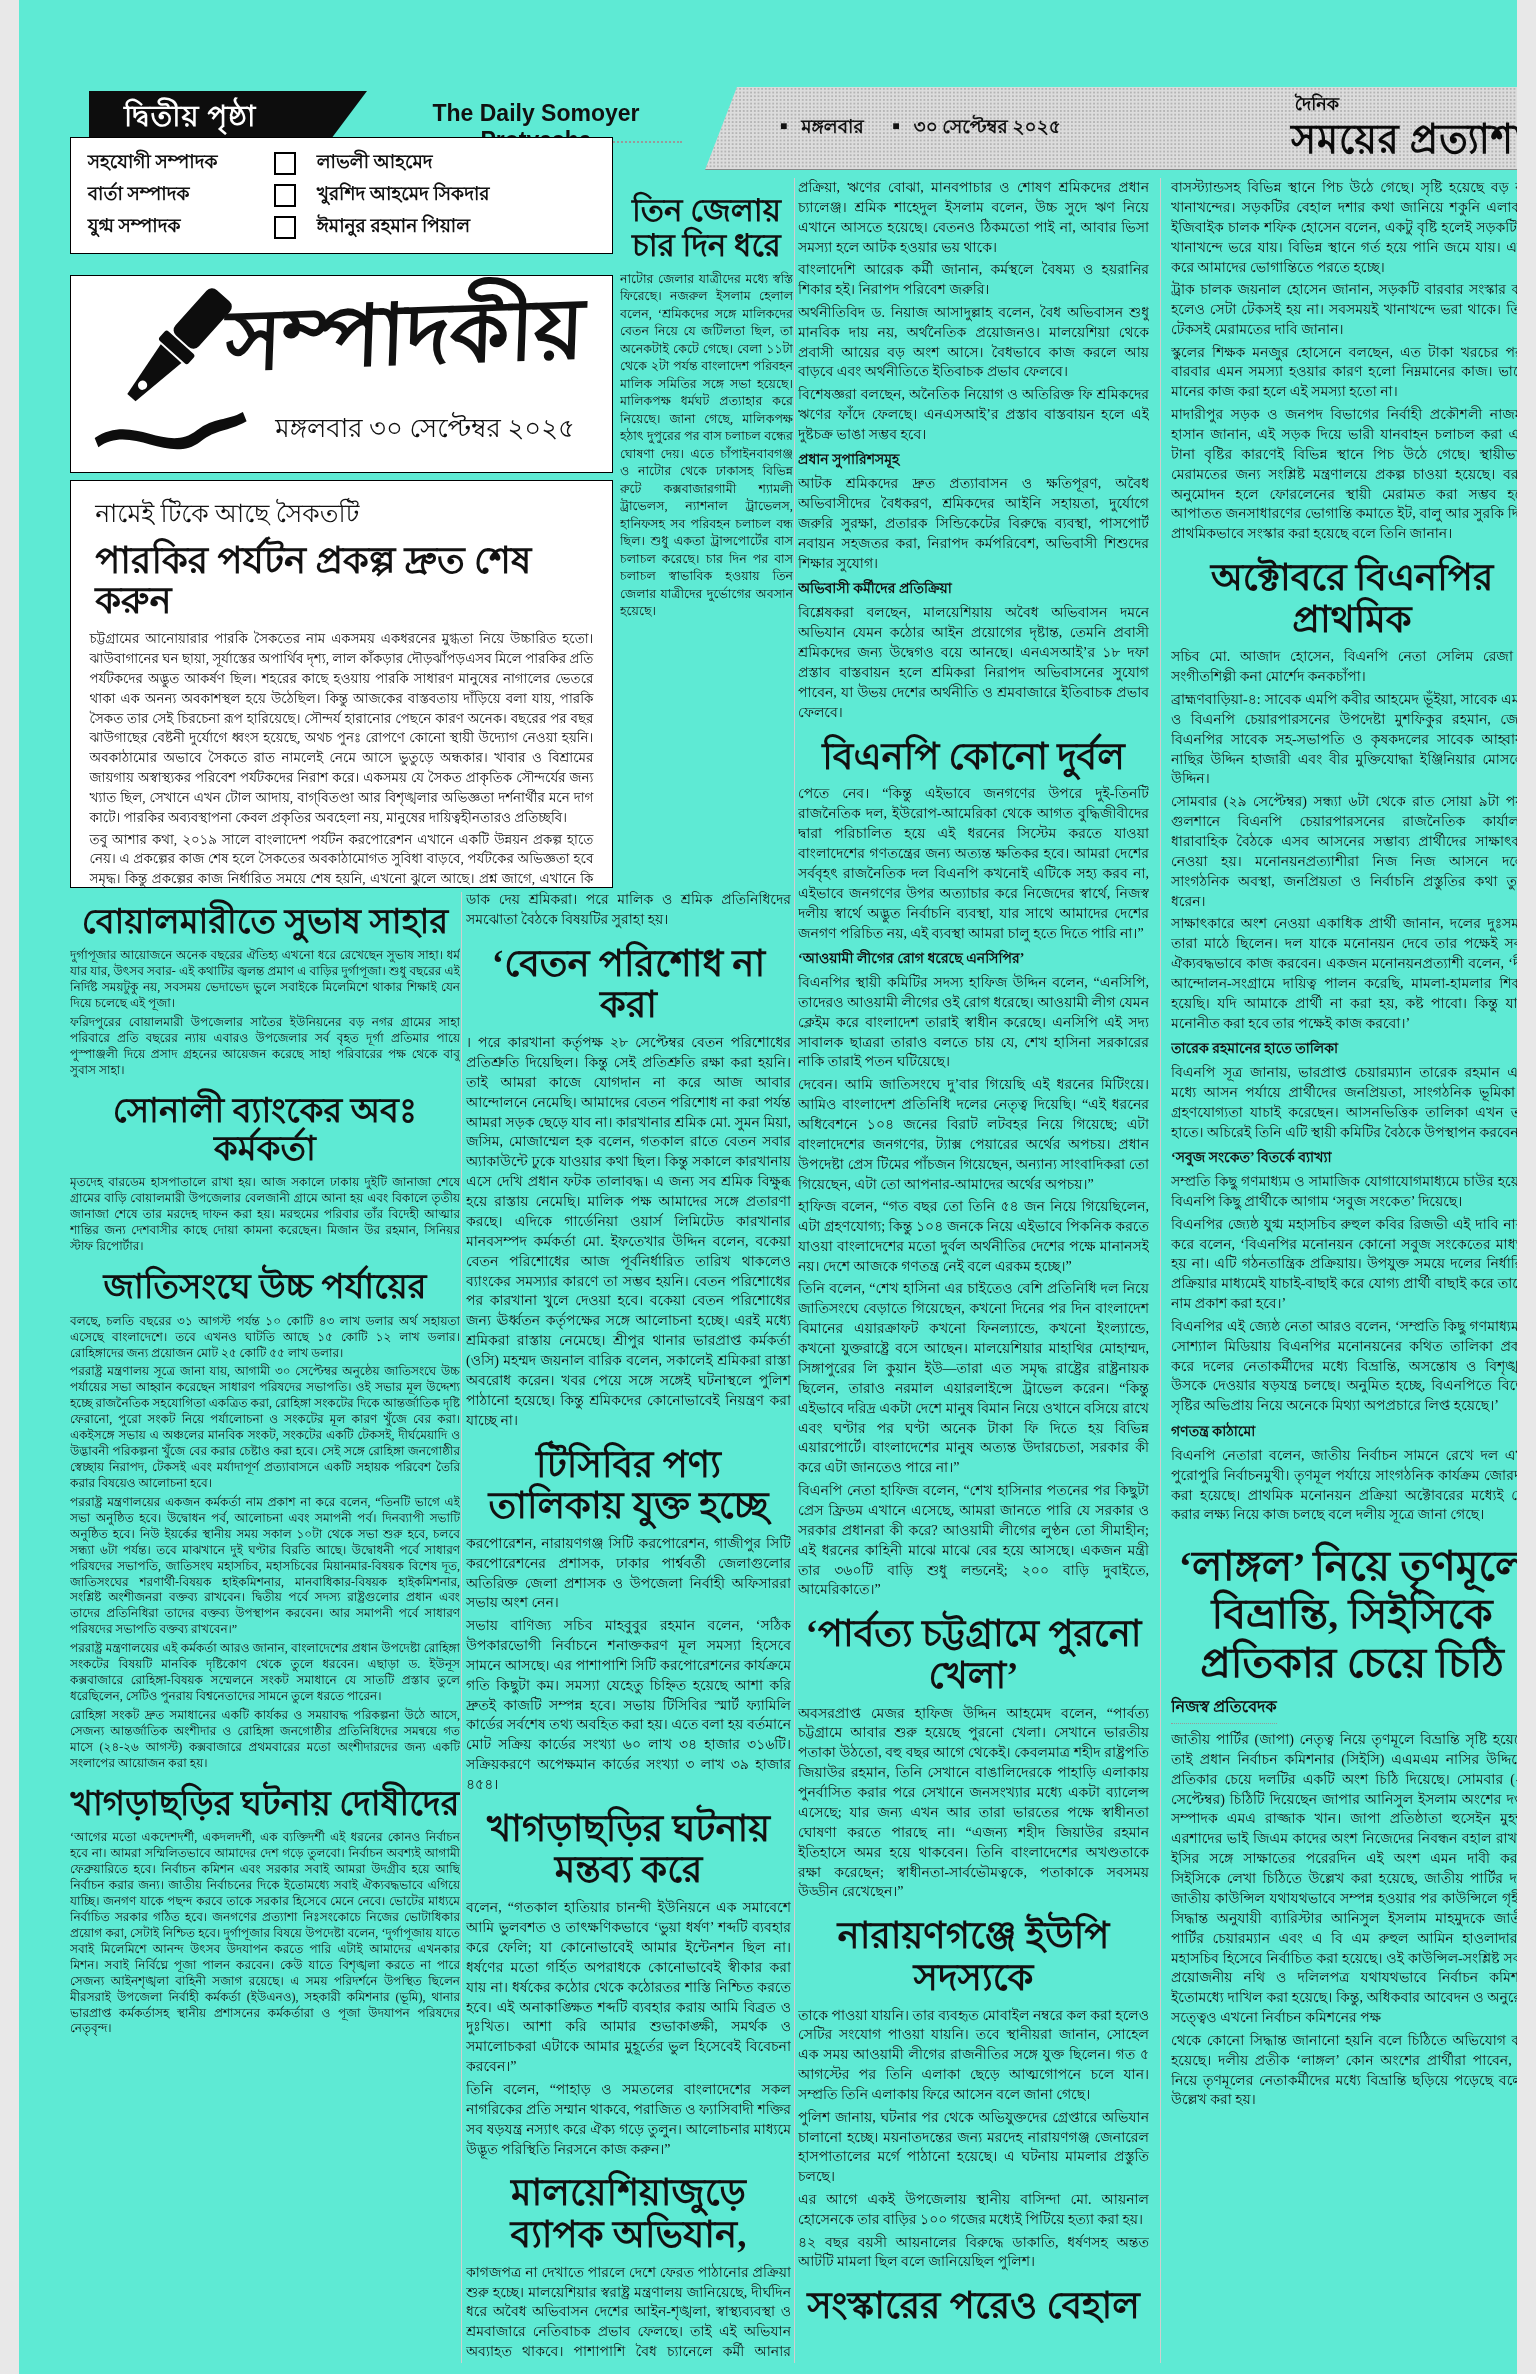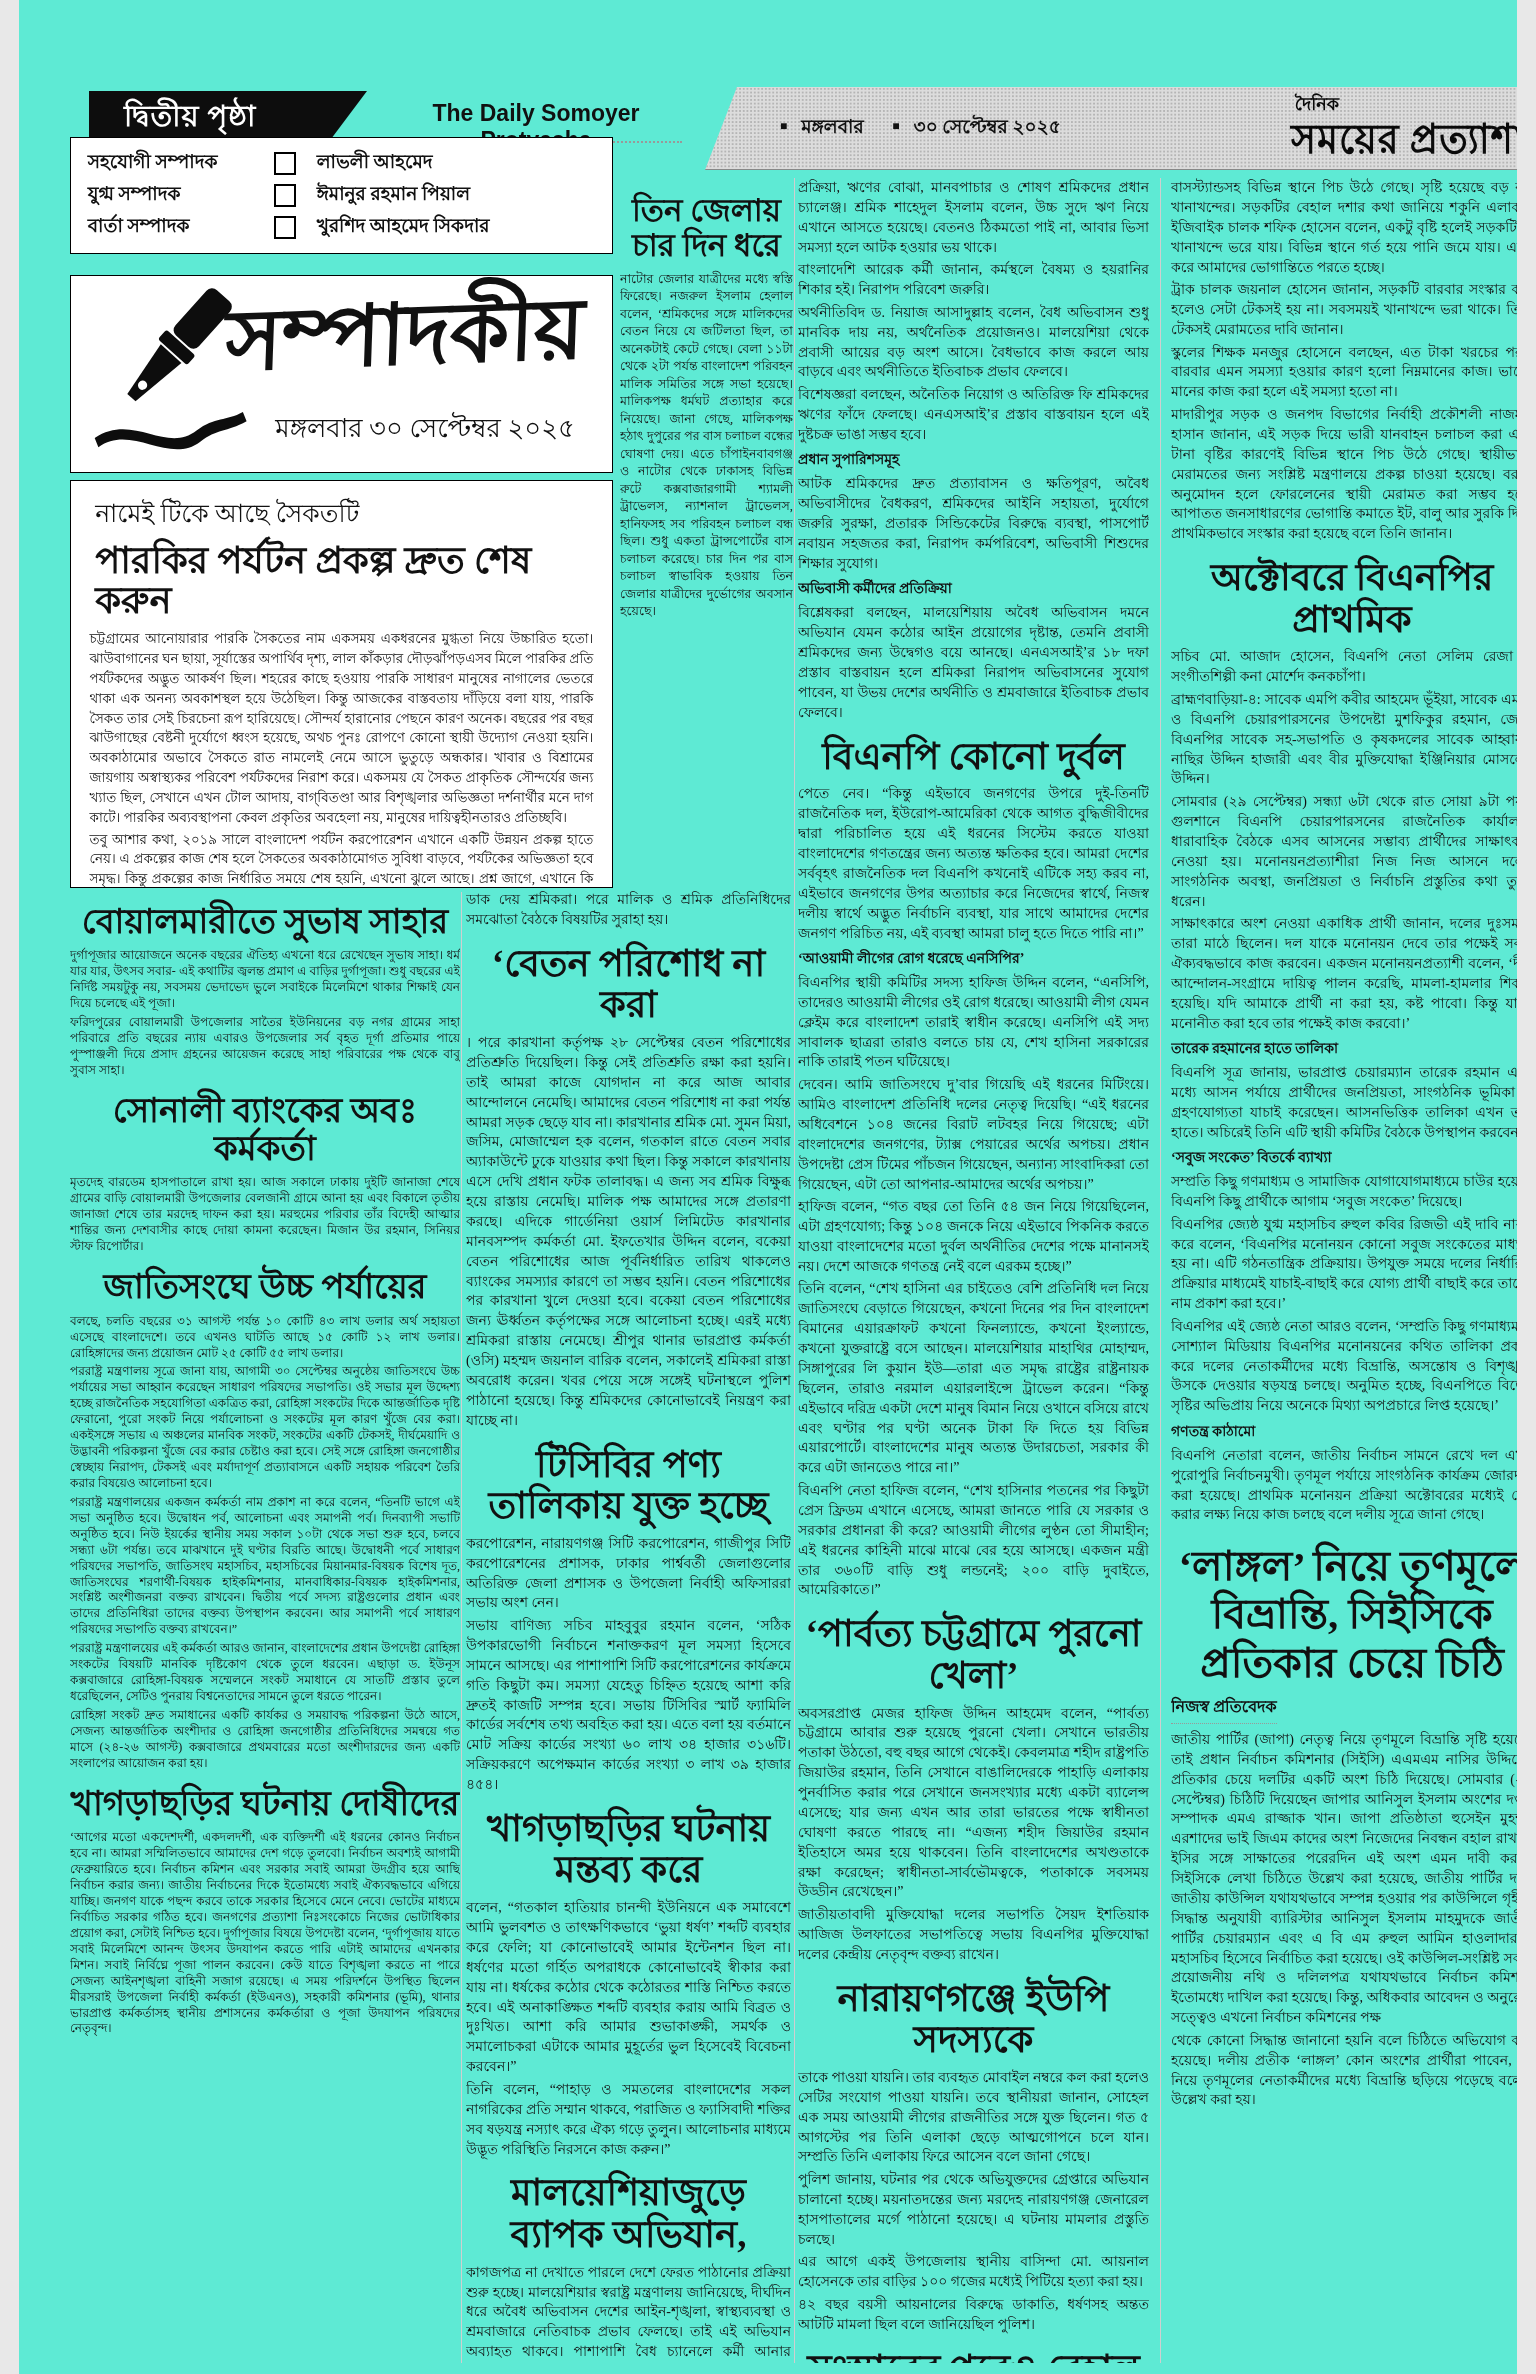--- a/index.html
+++ b/index.html
@@ -99,28 +99,28 @@
   </div>
   <div class="hdr-dotted"></div>
 
   <div class="box" id="staff-box">
     <div class="staff-row">
       <span class="staff-role">সহযোগী সম্পাদক</span>
       <span class="cbx"></span>
       <span>লাভলী আহমেদ</span>
     </div>
     <div class="staff-row">
+      <span class="staff-role">বার্তা সম্পাদক</span>
+      <span class="cbx"></span>
+      <span>খুরশিদ আহমেদ সিকদার</span>
+    </div>
+    <div class="staff-row">
       <span class="staff-role">যুগ্ম সম্পাদক</span>
       <span class="cbx"></span>
       <span>ঈমানুর রহমান পিয়াল</span>
-    </div>
-    <div class="staff-row">
-      <span class="staff-role">বার্তা সম্পাদক</span>
-      <span class="cbx"></span>
-      <span>খুরশিদ আহমেদ সিকদার</span>
     </div>
   </div>
 
   <div class="box" id="masthead-box">
     <svg class="pen-svg" width="176" height="186" viewBox="0 0 190 200">
       <g fill="#0d0d0d">
         <g transform="rotate(42 95 80)">
           <rect x="80" y="-10" width="34" height="66" rx="8"></rect>
           <rect x="76" y="58" width="42" height="14" rx="3"></rect>
           <path d="M82 74 L112 74 L103 138 L91 138 Z"></path>
@@ -186,21 +186,20 @@
       <div class="blk-h1">বিএনপি কোনো দুর্বল</div>
       <div class="blk-p">পেতে নেব। “কিন্তু এইভাবে জনগণের উপরে দুই-তিনটি রাজনৈতিক দল, ইউরোপ-আমেরিকা থেকে আগত বুদ্ধিজীবীদের দ্বারা পরিচালিত হয়ে এই ধরনের সিস্টেম করতে যাওয়া বাংলাদেশের গণতন্ত্রের জন্য অত্যন্ত ক্ষতিকর হবে। আমরা দেশের সর্ববৃহৎ রাজনৈতিক দল বিএনপি কখনোই এটিকে সহ্য করব না, এইভাবে জনগণের উপর অত্যাচার করে নিজেদের স্বার্থে, নিজস্ব দলীয় স্বার্থে অদ্ভুত নির্বাচনি ব্যবস্থা, যার সাথে আমাদের দেশের জনগণ পরিচিত নয়, এই ব্যবস্থা আমরা চালু হতে দিতে পারি না।”</div>
       <div class="blk-sub">‘আওয়ামী লীগের রোগ ধরেছে এনসিপির’</div>
       <div class="blk-p">বিএনপির স্থায়ী কমিটির সদস্য হাফিজ উদ্দিন বলেন, “এনসিপি, তাদেরও আওয়ামী লীগের ওই রোগ ধরেছে। আওয়ামী লীগ যেমন ক্লেইম করে বাংলাদেশ তারাই স্বাধীন করেছে। এনসিপি এই সদ্য সাবালক ছাত্ররা তারাও বলতে চায় যে, শেখ হাসিনা সরকারের নাকি তারাই পতন ঘটিয়েছে।</div>
       <div class="blk-p">দেবেন। আমি জাতিসংঘে দু’বার গিয়েছি এই ধরনের মিটিংয়ে। আমিও বাংলাদেশ প্রতিনিধি দলের নেতৃত্ব দিয়েছি। “এই ধরনের অধিবেশনে ১০৪ জনের বিরাট লটবহর নিয়ে গিয়েছে; এটা বাংলাদেশের জনগণের, ট্যাক্স পেয়ারের অর্থের অপচয়। প্রধান উপদেষ্টা প্রেস টিমের পাঁচজন গিয়েছেন, অন্যান্য সাংবাদিকরা তো গিয়েছেন, এটা তো আপনার-আমাদের অর্থের অপচয়।”</div>
       <div class="blk-p">হাফিজ বলেন, “গত বছর তো তিনি ৫৪ জন নিয়ে গিয়েছিলেন, এটা গ্রহণযোগ্য; কিন্তু ১০৪ জনকে নিয়ে এইভাবে পিকনিক করতে যাওয়া বাংলাদেশের মতো দুর্বল অর্থনীতির দেশের পক্ষে মানানসই নয়। দেশে আজকে গণতন্ত্র নেই বলে এরকম হচ্ছে।”</div>
       <div class="blk-p">তিনি বলেন, “শেখ হাসিনা এর চাইতেও বেশি প্রতিনিধি দল নিয়ে জাতিসংঘে বেড়াতে গিয়েছেন, কখনো দিনের পর দিন বাংলাদেশ বিমানের এয়ারক্রাফট কখনো ফিনল্যান্ডে, কখনো ইংল্যান্ডে, কখনো যুক্তরাষ্ট্রে বসে আছেন। মালয়েশিয়ার মাহাথির মোহাম্মদ, সিঙ্গাপুরের লি কুয়ান ইউ—তারা এত সমৃদ্ধ রাষ্ট্রের রাষ্ট্রনায়ক ছিলেন, তারাও নরমাল এয়ারলাইন্সে ট্রাভেল করেন। “কিন্তু এইভাবে দরিদ্র একটা দেশে মানুষ বিমান নিয়ে ওখানে বসিয়ে রাখে এবং ঘণ্টার পর ঘণ্টা অনেক টাকা ফি দিতে হয় বিভিন্ন এয়ারপোর্টে। বাংলাদেশের মানুষ অত্যন্ত উদারচেতা, সরকার কী করে এটা জানতেও পারে না।”</div>
       <div class="blk-p">বিএনপি নেতা হাফিজ বলেন, “শেখ হাসিনার পতনের পর কিছুটা প্রেস ফ্রিডম এখানে এসেছে, আমরা জানতে পারি যে সরকার ও সরকার প্রধানরা কী করে? আওয়ামী লীগের লুণ্ঠন তো সীমাহীন; এই ধরনের কাহিনী মাঝে মাঝে বের হয়ে আসছে। একজন মন্ত্রী তার ৩৬০টি বাড়ি শুধু লন্ডনেই; ২০০ বাড়ি দুবাইতে, আমেরিকাতে।”</div>
       <div class="blk-h1">‘পার্বত্য চট্টগ্রামে পুরনো খেলা’</div>
       <div class="blk-p">অবসরপ্রাপ্ত মেজর হাফিজ উদ্দিন আহমেদ বলেন, “পার্বত্য চট্টগ্রামে আবার শুরু হয়েছে পুরনো খেলা। সেখানে ভারতীয় পতাকা উঠতো, বহু বছর আগে থেকেই। কেবলমাত্র শহীদ রাষ্ট্রপতি জিয়াউর রহমান, তিনি সেখানে বাঙালিদেরকে পাহাড়ি এলাকায় পুনর্বাসিত করার পরে সেখানে জনসংখ্যার মধ্যে একটা ব্যালেন্স এসেছে; যার জন্য এখন আর তারা ভারতের পক্ষে স্বাধীনতা ঘোষণা করতে পারছে না। “এজন্য শহীদ জিয়াউর রহমান ইতিহাসে অমর হয়ে থাকবেন। তিনি বাংলাদেশের অখণ্ডতাকে রক্ষা করেছেন; স্বাধীনতা-সার্বভৌমত্বকে, পতাকাকে সবসময় উড্ডীন রেখেছেন।”</div>
-      <div class="blk-p">জাতীয়তাবাদী মুক্তিযোদ্ধা দলের সভাপতি সৈয়দ ইশতিয়াক আজিজ উলফাতের সভাপতিত্বে সভায় বিএনপির মুক্তিযোদ্ধা দলের কেন্দ্রীয় নেতৃবৃন্দ বক্তব্য রাখেন।</div>
       <div class="blk-h1">নারায়ণগঞ্জে ইউপি সদস্যকে</div>
       <div class="blk-p">তাকে পাওয়া যায়নি। তার ব্যবহৃত মোবাইল নম্বরে কল করা হলেও সেটির সংযোগ পাওয়া যায়নি। তবে স্থানীয়রা জানান, সোহেল এক সময় আওয়ামী লীগের রাজনীতির সঙ্গে যুক্ত ছিলেন। গত ৫ আগস্টের পর তিনি এলাকা ছেড়ে আত্মগোপনে চলে যান। সম্প্রতি তিনি এলাকায় ফিরে আসেন বলে জানা গেছে।</div>
       <div class="blk-p">পুলিশ জানায়, ঘটনার পর থেকে অভিযুক্তদের গ্রেপ্তারে অভিযান চালানো হচ্ছে। ময়নাতদন্তের জন্য মরদেহ নারায়ণগঞ্জ জেনারেল হাসপাতালের মর্গে পাঠানো হয়েছে। এ ঘটনায় মামলার প্রস্তুতি চলছে।</div>
       <div class="blk-p">এর আগে একই উপজেলায় স্থানীয় বাসিন্দা মো. আয়নাল হোসেনকে তার বাড়ির ১০০ গজের মধ্যেই পিটিয়ে হত্যা করা হয়।</div>
       <div class="blk-p">৪২ বছর বয়সী আয়নালের বিরুদ্ধে ডাকাতি, ধর্ষণসহ অন্তত আটটি মামলা ছিল বলে জানিয়েছিল পুলিশ।</div>
       <div class="blk-h1">সংস্কারের পরেও বেহাল</div>
     </div>
   <div class="col" id="col-right"><div class="blk-p">বাসস্ট্যান্ডসহ বিভিন্ন স্থানে পিচ উঠে গেছে। সৃষ্টি হয়েছে বড় বড় খানাখন্দের। সড়কটির বেহাল দশার কথা জানিয়ে শকুনি এলাকার ইজিবাইক চালক শফিক হোসেন বলেন, একটু বৃষ্টি হলেই সড়কটিতে খানাখন্দে ভরে যায়। বিভিন্ন স্থানে গর্ত হয়ে পানি জমে যায়। এতে করে আমাদের ভোগান্তিতে পরতে হচ্ছে।</div><div class="blk-p">ট্রাক চালক জয়নাল হোসেন জানান, সড়কটি বারবার সংস্কার করা হলেও সেটা টেকসই হয় না। সবসময়ই খানাখন্দে ভরা থাকে। তিনি টেকসই মেরামতের দাবি জানান।</div><div class="blk-p">স্কুলের শিক্ষক মনজুর হোসেনে বলছেন, এত টাকা খরচের পরও বারবার এমন সমস্যা হওয়ার কারণ হলো নিম্নমানের কাজ। ভালো মানের কাজ করা হলে এই সমস্যা হতো না।</div><div class="blk-p">মাদারীপুর সড়ক ও জনপদ বিভাগের নির্বাহী প্রকৌশলী নাজমুল হাসান জানান, এই সড়ক দিয়ে ভারী যানবাহন চলাচল করা এবং টানা বৃষ্টির কারণেই বিভিন্ন স্থানে পিচ উঠে গেছে। স্থায়ীভাবে মেরামতের জন্য সংশ্লিষ্ট মন্ত্রণালয়ে প্রকল্প চাওয়া হয়েছে। বরাদ্দ অনুমোদন হলে ফোরলেনের স্থায়ী মেরামত করা সম্ভব হবে। আপাতত জনসাধারণের ভোগান্তি কমাতে ইট, বালু আর সুরকি দিয়ে প্রাথমিকভাবে সংস্কার করা হয়েছে বলে তিনি জানান।</div><div class="blk-h1">অক্টোবরে বিএনপির প্রাথমিক</div><div class="blk-p">সচিব মো. আজাদ হোসেন, বিএনপি নেতা সেলিম রেজা ও সংগীতশিল্পী কনা মোর্শেদ কনকচাঁপা।</div><div class="blk-p">ব্রাহ্মণবাড়িয়া-৪: সাবেক এমপি কবীর আহমেদ ভূঁইয়া, সাবেক এমপি ও বিএনপি চেয়ারপারসনের উপদেষ্টা মুশফিকুর রহমান, জেলা বিএনপির সাবেক সহ-সভাপতি ও কৃষকদলের সাবেক আহ্বায়ক নাছির উদ্দিন হাজারী এবং বীর মুক্তিযোদ্ধা ইঞ্জিনিয়ার মোসলেম উদ্দিন।</div><div class="blk-p">সোমবার (২৯ সেপ্টেম্বর) সন্ধ্যা ৬টা থেকে রাত সোয়া ৯টা পর্যন্ত গুলশানে বিএনপি চেয়ারপারসনের রাজনৈতিক কার্যালয়ে ধারাবাহিক বৈঠকে এসব আসনের সম্ভাব্য প্রার্থীদের সাক্ষাৎকার নেওয়া হয়। মনোনয়নপ্রত্যাশীরা নিজ নিজ আসনে দলের সাংগঠনিক অবস্থা, জনপ্রিয়তা ও নির্বাচনি প্রস্তুতির কথা তুলে ধরেন।</div><div class="blk-p">সাক্ষাৎকারে অংশ নেওয়া একাধিক প্রার্থী জানান, দলের দুঃসময়ে তারা মাঠে ছিলেন। দল যাকে মনোনয়ন দেবে তার পক্ষেই সবাই ঐক্যবদ্ধভাবে কাজ করবেন। একজন মনোনয়নপ্রত্যাশী বলেন, ‘দীর্ঘ আন্দোলন-সংগ্রামে দায়িত্ব পালন করেছি, মামলা-হামলার শিকার হয়েছি। যদি আমাকে প্রার্থী না করা হয়, কষ্ট পাবো। কিন্তু যাকে মনোনীত করা হবে তার পক্ষেই কাজ করবো।’</div><div class="blk-sub">তারেক রহমানের হাতে তালিকা</div><div class="blk-p">বিএনপি সূত্র জানায়, ভারপ্রাপ্ত চেয়ারম্যান তারেক রহমান এরই মধ্যে আসন পর্যায়ে প্রার্থীদের জনপ্রিয়তা, সাংগঠনিক ভূমিকা ও গ্রহণযোগ্যতা যাচাই করেছেন। আসনভিত্তিক তালিকা এখন তার হাতে। অচিরেই তিনি এটি স্থায়ী কমিটির বৈঠকে উপস্থাপন করবেন।</div><div class="blk-sub">‘সবুজ সংকেত’ বিতর্কে ব্যাখ্যা</div><div class="blk-p">সম্প্রতি কিছু গণমাধ্যম ও সামাজিক যোগাযোগমাধ্যমে চাউর হয়েছে বিএনপি কিছু প্রার্থীকে আগাম ‘সবুজ সংকেত’ দিয়েছে।</div><div class="blk-p">বিএনপির জ্যেষ্ঠ যুগ্ম মহাসচিব রুহুল কবির রিজভী এই দাবি নাকচ করে বলেন, ‘বিএনপির মনোনয়ন কোনো সবুজ সংকেতের মাধ্যমে হয় না। এটি গঠনতান্ত্রিক প্রক্রিয়ায়। উপযুক্ত সময়ে দলের নির্ধারিত প্রক্রিয়ার মাধ্যমেই যাচাই-বাছাই করে যোগ্য প্রার্থী বাছাই করে তাদের নাম প্রকাশ করা হবে।’</div><div class="blk-p">বিএনপির এই জ্যেষ্ঠ নেতা আরও বলেন, ‘সম্প্রতি কিছু গণমাধ্যম ও সোশ্যাল মিডিয়ায় বিএনপির মনোনয়নের কথিত তালিকা প্রকাশ করে দলের নেতাকর্মীদের মধ্যে বিভ্রান্তি, অসন্তোষ ও বিশৃঙ্খলা উসকে দেওয়ার ষড়যন্ত্র চলছে। অনুমিত হচ্ছে, বিএনপিতে বিভেদ সৃষ্টির অভিপ্রায় নিয়ে অনেকে মিথ্যা অপপ্রচারে লিপ্ত হয়েছে।’</div><div class="blk-sub">গণতন্ত্র কাঠামো</div><div class="blk-p">বিএনপি নেতারা বলেন, জাতীয় নির্বাচন সামনে রেখে দল এখন পুরোপুরি নির্বাচনমুখী। তৃণমূল পর্যায়ে সাংগঠনিক কার্যক্রম জোরদার করা হয়েছে। প্রাথমিক মনোনয়ন প্রক্রিয়া অক্টোবরের মধ্যেই শেষ করার লক্ষ্য নিয়ে কাজ চলছে বলে দলীয় সূত্রে জানা গেছে।</div><div class="blk-h0">‘লাঙ্গল’ নিয়ে তৃণমূলে বিভ্রান্তি, সিইসিকে প্রতিকার চেয়ে চিঠি</div><div class="blk-byline">নিজস্ব প্রতিবেদক</div><div class="blk-p">জাতীয় পার্টির (জাপা) নেতৃত্ব নিয়ে তৃণমূলে বিভ্রান্তি সৃষ্টি হয়েছে। তাই প্রধান নির্বাচন কমিশনার (সিইসি) এএমএম নাসির উদ্দিনের প্রতিকার চেয়ে দলটির একটি অংশ চিঠি দিয়েছে। সোমবার (২৯ সেপ্টেম্বর) চিঠিটি দিয়েছেন জাপার আনিসুল ইসলাম অংশের দপ্তর সম্পাদক এমএ রাজ্জাক খান। জাপা প্রতিষ্ঠাতা হুসেইন মুহম্মদ এরশাদের ভাই জিএম কাদের অংশ নিজেদের নিবন্ধন বহাল রাখতে ইসির সঙ্গে সাক্ষাতের পরেরদিন এই অংশ এমন দাবী করল। সিইসিকে লেখা চিঠিতে উল্লেখ করা হয়েছে, জাতীয় পার্টির দশম জাতীয় কাউন্সিল যথাযথভাবে সম্পন্ন হওয়ার পর কাউন্সিলে গৃহীত সিদ্ধান্ত অনুযায়ী ব্যারিস্টার আনিসুল ইসলাম মাহমুদকে জাতীয় পার্টির চেয়ারম্যান এবং এ বি এম রুহুল আমিন হাওলাদারকে মহাসচিব হিসেবে নির্বাচিত করা হয়েছে। ওই কাউন্সিল-সংশ্লিষ্ট সকল প্রয়োজনীয় নথি ও দলিলপত্র যথাযথভাবে নির্বাচন কমিশনে ইতোমধ্যে দাখিল করা হয়েছে। কিন্তু, অধিকবার আবেদন ও অনুরোধ সত্ত্বেও এখনো নির্বাচন কমিশনের পক্ষ</div><div class="blk-p">থেকে কোনো সিদ্ধান্ত জানানো হয়নি বলে চিঠিতে অভিযোগ করা হয়েছে। দলীয় প্রতীক ‘লাঙ্গল’ কোন অংশের প্রার্থীরা পাবেন, তা নিয়ে তৃণমূলের নেতাকর্মীদের মধ্যে বিভ্রান্তি ছড়িয়ে পড়েছে বলেও উল্লেখ করা হয়।</div></div>
 
   <div class="vrule" id="vr1"></div>

